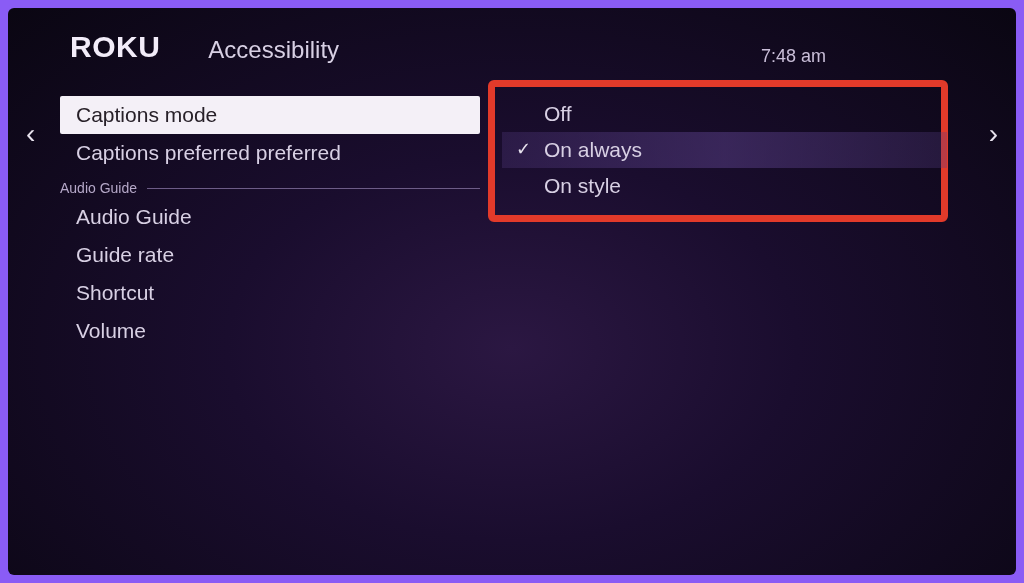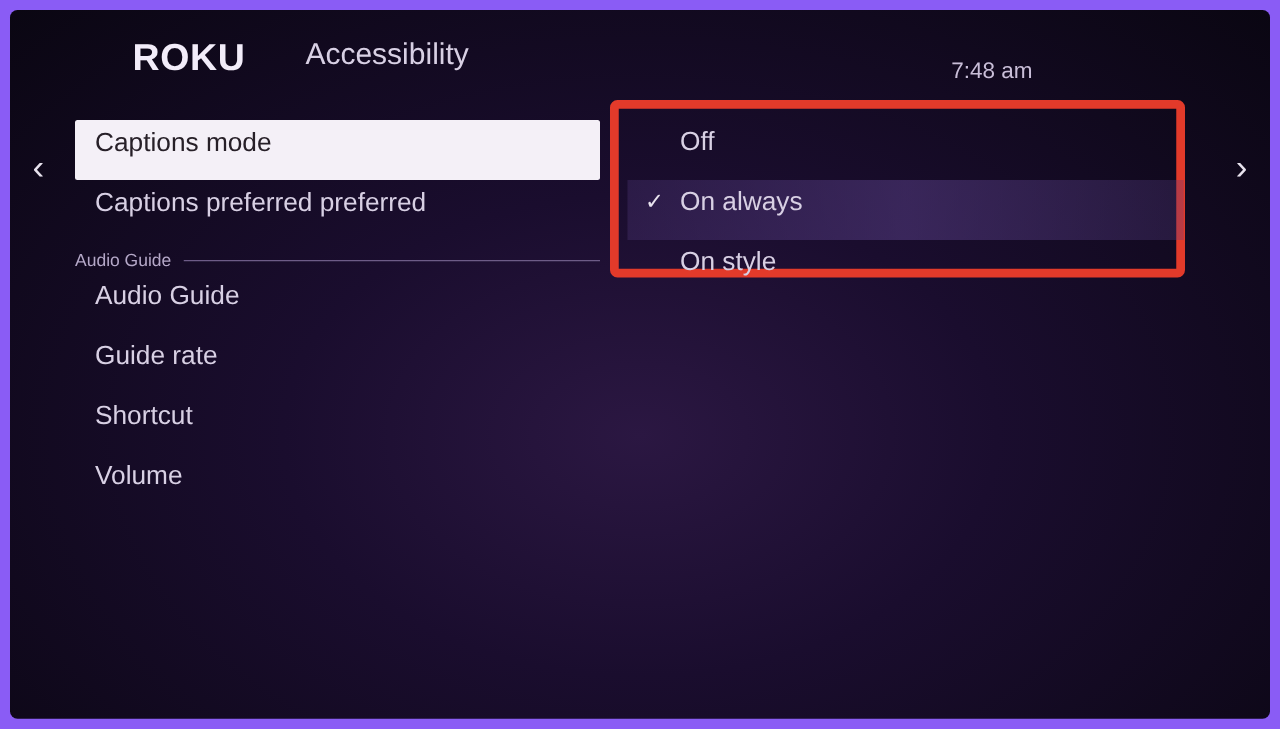--- a/index.html
+++ b/index.html
@@ -11,22 +11,22 @@
   .screen {
     width: 100%;
     height: 100%;
     background: radial-gradient(ellipse at 50% 60%, #2b1742 0%, #1a0d2e 40%, #0a0612 100%);
     border-radius: 6px;
     position: relative;
     overflow: hidden;
   }
   .header {
     display: flex;
-    align-items: flex-start;
-    padding: 22px 50px 10px 98px;
+    align-items: flex-end;
+    padding: 22px 50px 10px 62px;
     color: #e8e3ee;
   }
   .logo {
     font-weight: 900;
     font-size: 30px;
     letter-spacing: 0.5px;
     color: #f2ecf9;
     text-transform: uppercase;
     font-family: Arial Black, Arial, sans-serif;
   }
@@ -58,21 +58,21 @@
   }
   .nav-left-arrow { left: 18px; }
   .nav-right-arrow { right: 18px; }
   .left-col {
     width: 420px;
     margin-left: 52px;
   }
   .menu-item {
     font-size: 21px;
     color: #d8d0e4;
-    padding: 7px 14px 17px 16px;
+    padding: 7px 14px 7px 16px;
     margin-bottom: 0;
     cursor: pointer;
     border-radius: 2px;
     font-weight: 400;
   }
   .menu-item.selected {
     background: #f4f0f7;
     color: #272028;
     font-weight: 500;
   }
@@ -103,21 +103,21 @@
     left: -14px;
     width: 460px;
     height: 142px;
     border: 7px solid #e23a2a;
     border-radius: 6px;
     pointer-events: none;
   }
   .option-item {
     font-size: 21px;
     color: #d8d0e4;
-    padding: 6px 12px 18px 42px;
+    padding: 6px 12px 6px 42px;
     cursor: pointer;
     position: relative;
     font-weight: 400;
   }
   .option-item.checked::before {
     content: "✓";
     position: absolute;
     left: 14px;
     top: 6px;
     font-size: 18px;

